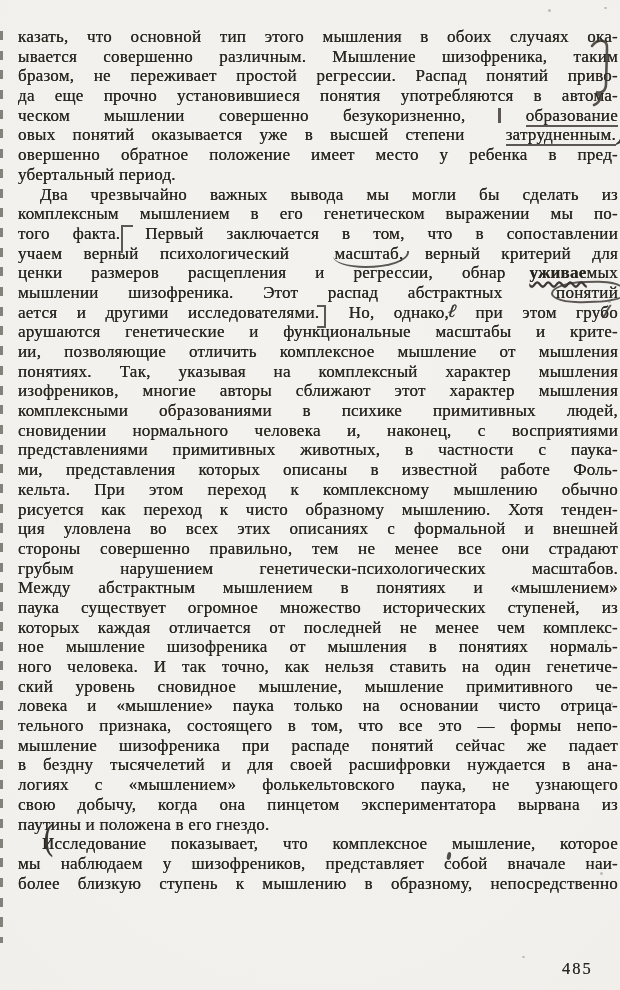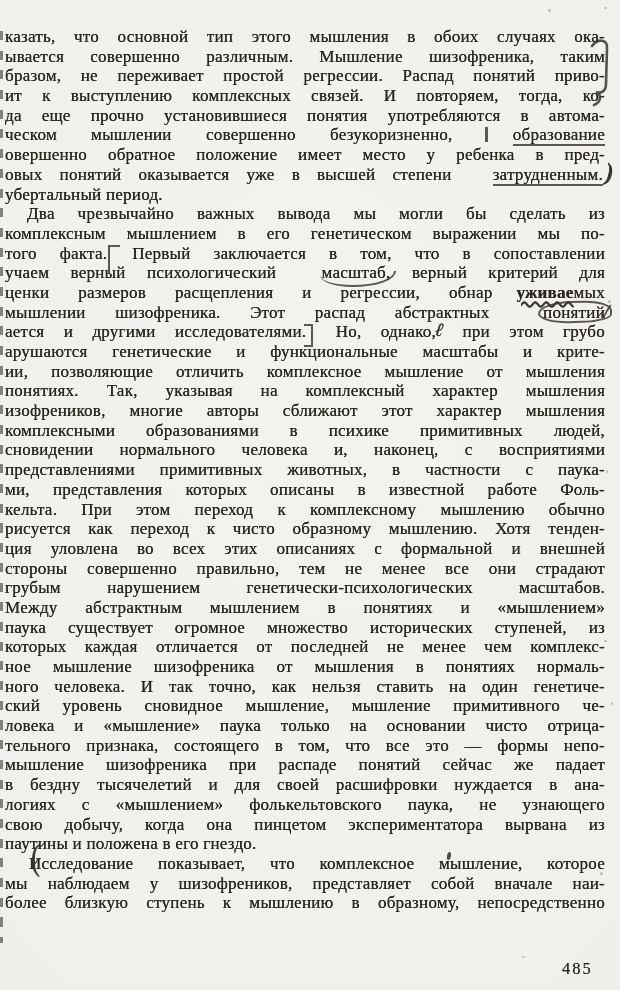--- a/index.html
+++ b/index.html
@@ -11,21 +11,21 @@
   html,body{margin:0;padding:0;background:#d8d5cf;}
   .page{
     position:relative;
     width:620px;height:990px;
     overflow:hidden;
     background:radial-gradient(130% 120% at 50% 40%, #f4f2ee 0%, var(--paper) 55%, #ece9e3 100%);
     font-family:"Liberation Serif","DejaVu Serif",serif;
     color:var(--ink);
   }
   .text-block{
-    position:absolute;left:5px;top:27px;width:600px;
+    position:absolute;left:18px;top:27px;width:600px;
     font-size:17px;
     letter-spacing:.25px;
     text-shadow:0 0 .5px rgba(38,34,28,.75), .2px .2px 0 rgba(38,34,28,.35);
   }
   .line{
     height:19.7px;line-height:19.7px;
     text-align:justify;text-align-last:justify;
     white-space:normal;
   }
   .line.first{text-indent:22px;}
@@ -117,25 +117,24 @@
 <body>
 
 <div class="page">
 
   <div class="edge-marks"></div>
 
   <div class="text-block">
       <div class="line">казать, что основной тип этого мышления в обоих случаях ока-</div>
       <div class="line">ывается совершенно различным. Мышление шизофреника, таким</div>
       <div class="line">бразом, не переживает простой регрессии. Распад понятий приво-</div>
-      <div class="line">ит к выступлению комплексных связей. И повторяем, тогда, ко-</div>
       <div class="line">да еще прочно установившиеся понятия употребляются в автома-</div>
       <div class="line">ческом мышлении совершенно безукоризненно, <span class="hw hw-tick"></span><span class="hwword hw-under">образование</span></div>
+      <div class="line">овых понятий оказывается уже в высшей степени <span class="hwword hw-under">затрудненным.</span><span class="hw hw-brace"></span></div>
       <div class="line">овершенно обратное положение имеет место у ребенка в пред-</div>
-      <div class="line">овых понятий оказывается уже в высшей степени <span class="hwword hw-under">затрудненным.</span><span class="hw hw-brace"></span></div>
       <div class="line short">убертальный период.</div>
       <div class="line first">Два чрезвычайно важных вывода мы могли бы сделать из</div>
       <div class="line">комплексным мышлением в его генетическом выражении мы по-</div>
       <div class="line">того факта.<span class="hw hw-obracket"></span> Первый заключается в том, что в сопоставлении</div>
       <div class="line">учаем верный психологический <span class="hwword hw-scoop">масштаб,</span> верный критерий для</div>
       <div class="line">ценки размеров расщепления и регрессии, обнар<span class="hwword hw-wavy">уживае</span>мых</div>
       <div class="line">мышлении шизофреника. Этот распад абстрактных <span class="hwword hw-oval">понятий</span></div>
       <div class="line">ается и другими исследователями.<span class="hw hw-cbracket"></span> Но, однако,<span class="hw hw-ell"></span> при этом грубо</div>
       <div class="line">арушаются генетические и функциональные масштабы и крите-</div>
       <div class="line">ии, позволяющие отличить комплексное мышление от мышления</div>

